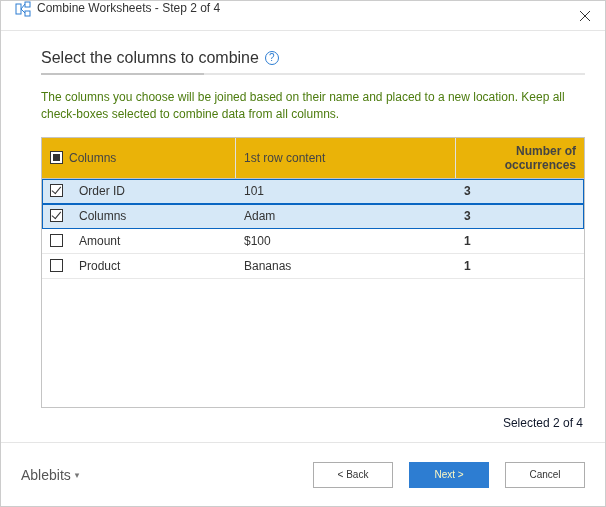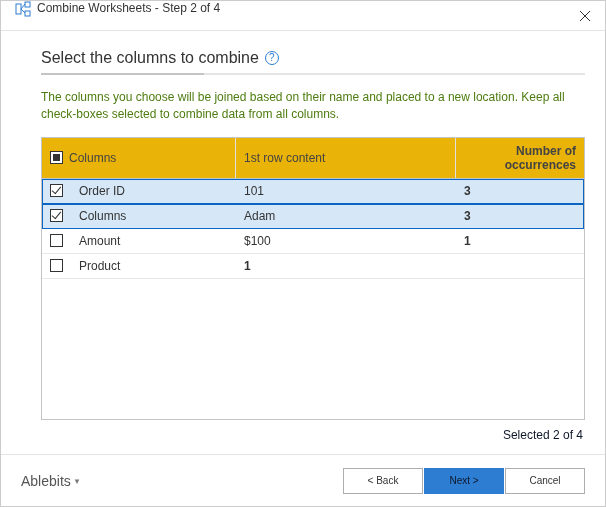--- a/index.html
+++ b/index.html
@@ -154,25 +154,25 @@
     background: #333;
   }
   .status-row {
     text-align: right;
     padding: 8px 2px 12px 2px;
     font-size: 12px;
     color: #0f172a;
   }
   .footer {
     border-top: 1px solid #e5e5e5;
-    height: 52px;
+    height: 64px;
     display: flex;
     align-items: center;
     padding: 0 20px;
-    gap: 1px;
+    gap: 16px;
   }
   .brand {
     display: flex;
     align-items: center;
     gap: 4px;
     color: #555;
     font-size: 14px;
     cursor: pointer;
   }
   .brand .caret {
@@ -189,21 +189,21 @@
     font-size: 10px;
     cursor: pointer;
     padding: 0 12px;
     display: inline-flex;
     align-items: center;
     justify-content: center;
   }
   .btn.primary {
     background: #2d7dd2;
     border-color: #2d7dd2;
-    color: #0f172a;
+    color: #fef9c3;
   }
 </style>
 </head>
 <body>
 
 <div class="window">
 
   <div class="titlebar">
     <span class="app-icon">
       <svg width="16" height="16" viewBox="0 0 16 16">
@@ -285,20 +285,23 @@
             </div>
             <div class="cell col3">
               <span>1</span>
             </div>
           </div>
           <div class="row">
             <div class="cell col1">
               <span class="checkbox"></span>
               <span>Product</span>
             </div>
+            <div class="cell col2">
+              <span>Bananas</span>
+            </div>
             <div class="cell col3">
               <span>1</span>
             </div>
           </div>
         </div>
     </div>
 
     <div class="status-row">Selected 2 of 4</div>
 
   </div>

